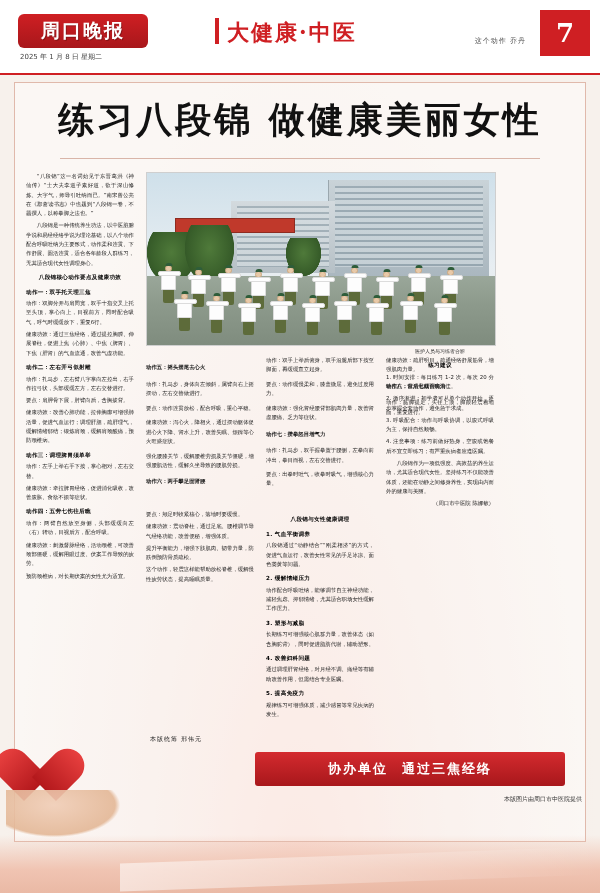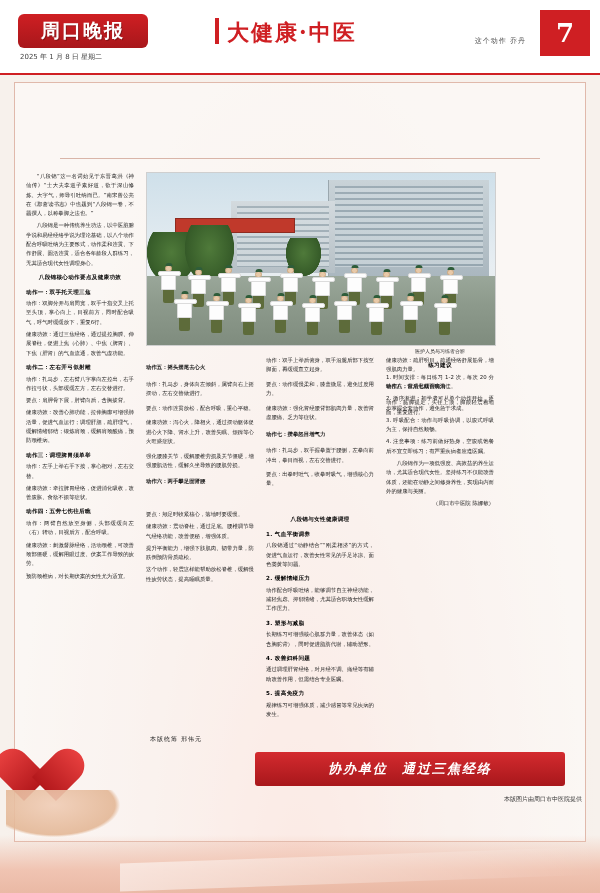--- a/index.html
+++ b/index.html
@@ -165,21 +165,21 @@
   .edit-credit{
     position:absolute;left:150px;top:735px;font-size:6px;color:#222;letter-spacing:1px;
   }
   .sponsor{
     position:absolute;left:255px;top:752px;width:310px;height:34px;
     background:linear-gradient(180deg,#d42b2f 0%,#a8171b 100%);
     border-radius:3px;
     display:flex;align-items:center;justify-content:center;gap:14px;
   }
   .sponsor span{color:#fff;font-size:13px;font-weight:bold;letter-spacing:2px;
-    font-family:"DejaVu Serif","Liberation Serif",serif;font-style:italic;}
+    font-family:"DejaVu Serif","Liberation Serif",serif;}
   .photo-src{
     position:absolute;right:18px;top:795px;font-size:6px;color:#333;
   }
   
   .heart{
     position:absolute;left:22px;top:745px;width:70px;height:64px;
   }
   .heart:before,.heart:after{
     content:"";position:absolute;top:6px;width:34px;height:50px;
     background:linear-gradient(180deg,#e8403f 0%,#b3181c 100%);
@@ -216,20 +216,21 @@
       <div class="redline"></div>
       <div class="section-title">大健康·中医</div>
     </div>
     <div class="editor-credit">这个动作 乔丹</div>
     <div class="page-num">7</div>
   </div>
   <div class="mast-rule"></div>
 
   <div class="frame"></div>
 
+  <div class="headline">练习八段锦 做健康美丽女性</div>
   <div class="headline-rule"></div>
 
   <div class="photo">
     <div class="sky"></div>
     <div class="bldg"></div>
     <div class="bldg2"></div>
     <div class="banner"></div>
     <div class="tree t1"></div>
     <div class="tree t2"></div>
     <div class="tree t3"></div>

